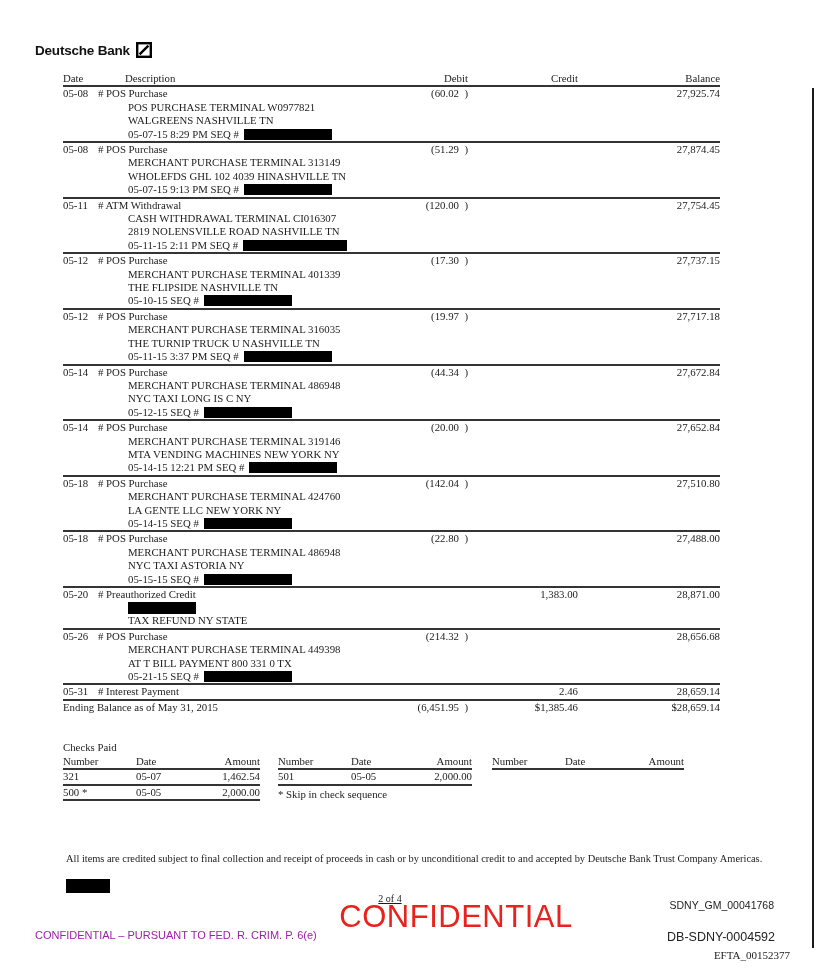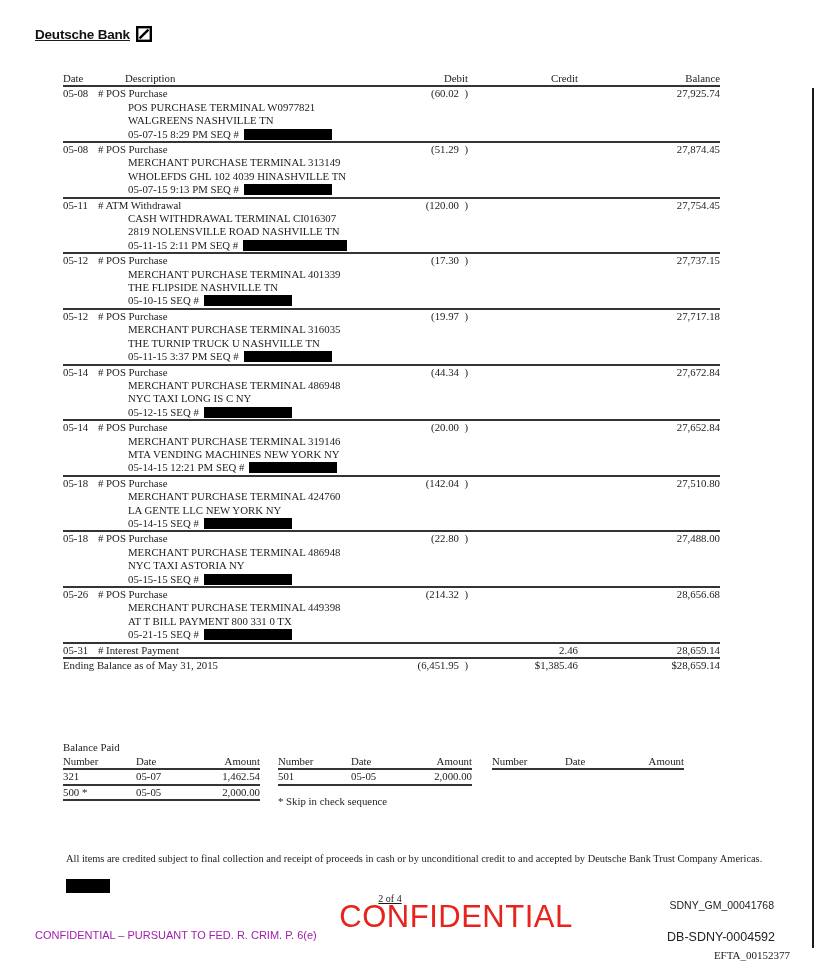--- a/index.html
+++ b/index.html
@@ -1,20 +1,20 @@
 <!DOCTYPE html>
 <html><head>
 <meta charset="utf-8">
 <style>
   html,body{margin:0;padding:0;background:#ffffff;}
   .page{position:relative;width:816px;height:977px;background:#ffffff;overflow:hidden;
         font-family:"Liberation Serif", serif;color:#1c1c1c;}
 
   
-  .brand{position:absolute;left:35px;top:26px;display:flex;align-items:center;gap:6px;text-decoration:underline;}
+  .brand{position:absolute;left:35px;top:42px;display:flex;align-items:center;gap:6px;}
   .brand-text{font-family:"Liberation Sans", sans-serif;font-weight:bold;font-size:13.5px;
               letter-spacing:-0.2px;color:#111;}
   .brand-logo svg{display:block;}
 
   
   .txn-table{position:absolute;left:63px;top:72px;width:657px;font-size:10.8px;line-height:13.4px;}
   .txn-header{position:relative;height:13.4px;border-bottom:2px solid #343434;}
   .h-date{position:absolute;left:0;top:0;}
   .h-desc{position:absolute;left:62px;top:0;}
   .c-debit{position:absolute;top:0;right:252px;white-space:pre;text-align:right;}
@@ -36,21 +36,21 @@
   .checks{position:absolute;left:63px;top:741px;width:657px;font-size:10.8px;line-height:13.4px;}
   .checks-title{height:14px;}
   .cgroup{position:absolute;top:14px;}
   .cgroup.g0{left:0;width:197px;}
   .cgroup.g1{left:215px;width:194px;}
   .cgroup.g2{left:429px;width:192px;}
   .chead,.crow{display:flex;border-bottom:2px solid #343434;height:13.4px;}
   .cnum{width:73px;}
   .cdate{flex:1;}
   .camt{text-align:center;}
-  .cnote{margin-top:9px;}
+  .cnote{margin-top:2px;}
 
   
   .disclaimer{position:absolute;left:66px;top:853px;width:724px;font-size:10.4px;white-space:nowrap;}
   .redact-footer-bar{position:absolute;left:66px;top:879px;width:44px;height:14px;background:#000;}
   .page-num{position:absolute;left:0;top:893px;width:780px;text-align:center;font-size:10px;text-decoration:underline;}
   .bates-top{position:absolute;right:42px;top:899px;font-family:"Liberation Sans", sans-serif;
              font-size:10.5px;color:#222;}
   .stamp{position:absolute;left:0;top:901px;width:816px;text-align:center;z-index:5;
          font-family:"Liberation Sans", sans-serif;font-size:31px;line-height:31px;letter-spacing:0.5px;padding-left:48px;}
   .legend{position:absolute;left:35px;top:929px;font-family:"Liberation Sans", sans-serif;
@@ -186,20 +186,33 @@
             <div class="type"># POS Purchase</div>
             <div class="detail"><span>MERCHANT PURCHASE TERMINAL 486948</span></div>
             <div class="detail"><span>NYC TAXI ASTORIA NY</span></div>
             <div class="detail"><span>05-15-15 SEQ #</span><span class="rbar"></span></div>
           </div>
           <span class="c-debit">(22.80  )</span>
           <span class="c-credit"></span>
           <span class="c-balance">27,488.00</span>
         </div>
         <div class="txn-row">
+          <span class="c-date">05-20</span>
+          <div class="desc">
+            <div class="type"># Preauthorized Credit</div>
+            <div class="detail">
+              <span class="rbar block"></span>
+            </div>
+            <div class="detail"><span>TAX REFUND NY STATE</span></div>
+          </div>
+          <span class="c-debit"></span>
+          <span class="c-credit">1,383.00</span>
+          <span class="c-balance">28,871.00</span>
+        </div>
+        <div class="txn-row">
           <span class="c-date">05-26</span>
           <div class="desc">
             <div class="type"># POS Purchase</div>
             <div class="detail"><span>MERCHANT PURCHASE TERMINAL 449398</span></div>
             <div class="detail"><span>AT T BILL PAYMENT 800 331 0 TX</span></div>
             <div class="detail"><span>05-21-15 SEQ #</span><span class="rbar"></span></div>
           </div>
           <span class="c-debit">(214.32  )</span>
           <span class="c-credit"></span>
           <span class="c-balance">28,656.68</span>
@@ -216,21 +229,21 @@
       </div>
     <div class="txn-ending">
       <span class="ending-label">Ending Balance as of May 31, 2015</span>
       <span class="c-debit">(6,451.95  )</span>
       <span class="c-credit">$1,385.46</span>
       <span class="c-balance">$28,659.14</span>
     </div>
   </div>
 
   <div class="checks">
-    <div class="checks-title">Balance Paid</div>
+    <div class="checks-title">Checks Paid</div>
     <div id="checks-groups">
         <div class="cgroup g0">
           <div class="chead">
             <span class="cnum">Number</span>
             <span class="cdate">Date</span>
             <span class="camt">Amount</span>
           </div>
           <div class="crow">
             <span class="cnum">321</span>
             <span class="cdate">05-07</span>

